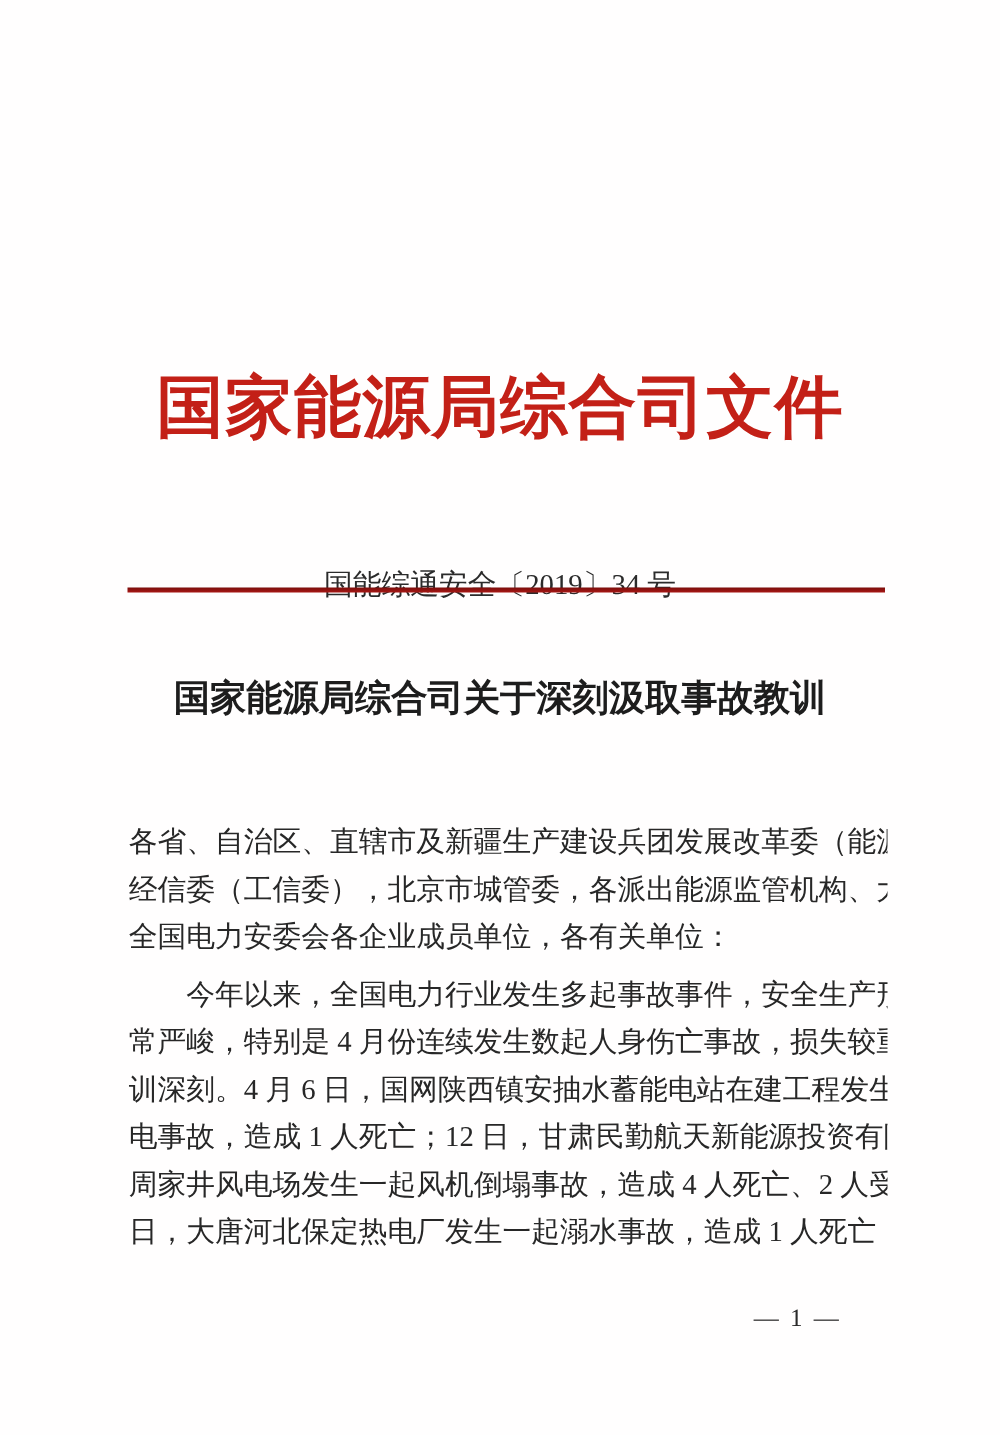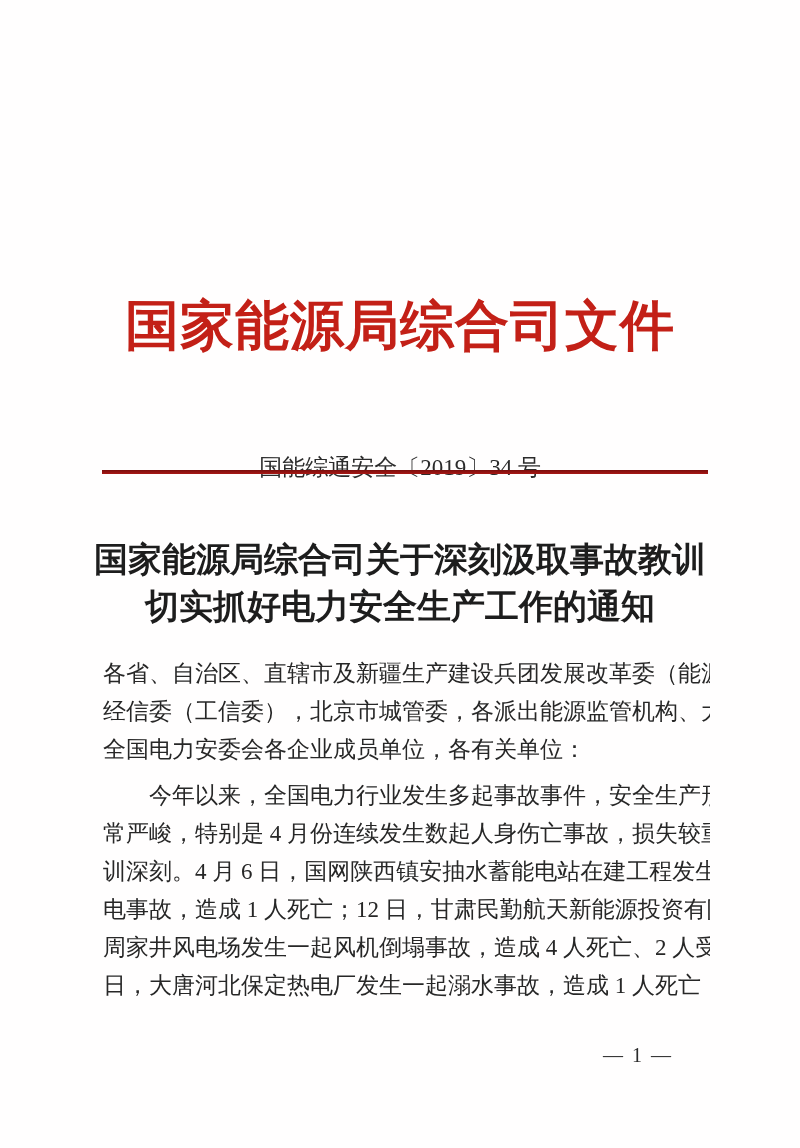--- a/index.html
+++ b/index.html
@@ -44,21 +44,21 @@
     width: 606px;
     height: 4px;
     background: linear-gradient(#7a0d0b, #a81815);
   }
   .doc-title {
     position: absolute;
     top: 536px;
     left: 0;
     right: 0;
     text-align: center;
-    font-size: 34px;
+    font-size: 29px;
     font-weight: bold;
     color: #1d1d1d;
     line-height: 47px;
     white-space: nowrap;
   }
   .body-text {
     position: absolute;
     top: 655px;
     left: 103px;
     width: 607px;
@@ -96,21 +96,20 @@
 <div class="page">
 
   <div class="org-title">国家能源局综合司文件</div>
 
   <div class="doc-number">国能综通安全〔2019〕34 号</div>
 
   <div class="red-rule"></div>
 
   <div class="doc-title">
     <div>国家能源局综合司关于深刻汲取事故教训</div>
-    <div>切实抓好电力安全生产工作的通知</div>
   </div>
 
   <div class="body-text">
     <div class="doc-line">各省、自治区、直辖市及新疆生产建设兵团发展改革委（能源局）、</div>
     <div class="doc-line">经信委（工信委），北京市城管委，各派出能源监管机构、大坝中心，</div>
     <div class="doc-line no-justify">全国电力安委会各企业成员单位，各有关单位：</div>
     <div class="doc-line para-start">　　今年以来，全国电力行业发生多起事故事件，安全生产形势非</div>
     <div class="doc-line">常严峻，特别是 4 月份连续发生数起人身伤亡事故，损失较重，教</div>
     <div class="doc-line">训深刻。4 月 6 日，国网陕西镇安抽水蓄能电站在建工程发生一起触</div>
     <div class="doc-line">电事故，造成 1 人死亡；12 日，甘肃民勤航天新能源投资有限公司</div>

